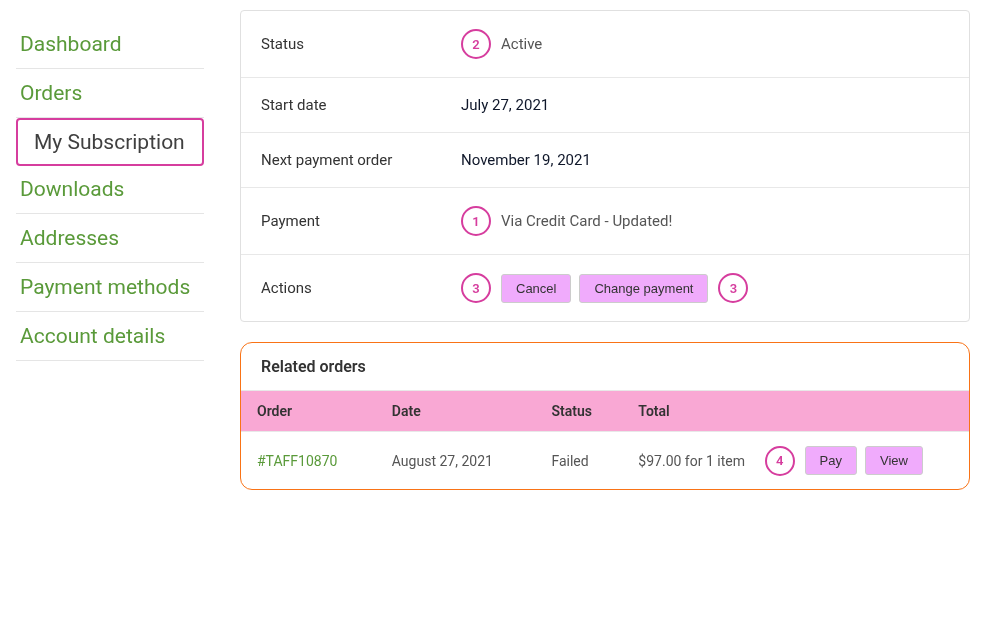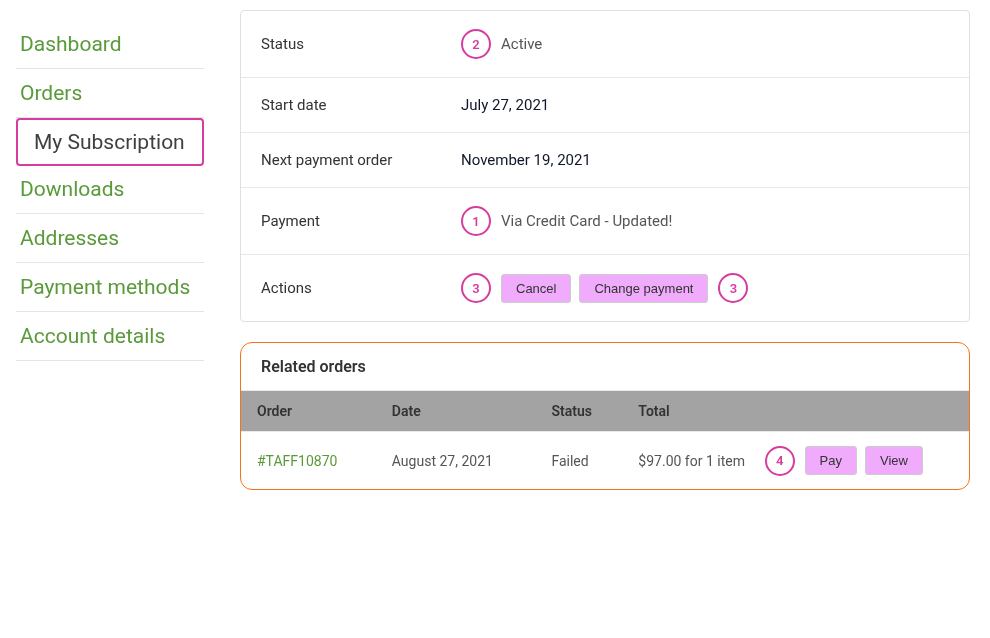--- a/index.html
+++ b/index.html
@@ -115,21 +115,21 @@
       width: 100%;
       border-collapse: collapse;
     }
     .orders-table th {
       text-align: left;
       padding: 12px 16px;
       font-weight: 600;
       font-size: 14px;
       color: #333;
       border-bottom: 1px solid #e8e8e8;
-      background: #a3a3a3;
+      background: #f9a8d4;
     }
     .orders-table td {
       padding: 14px 16px;
       font-size: 14px;
       color: #555;
       border-bottom: 1px solid #eee;
       vertical-align: middle;
     }
     .orders-table tr:last-child td {
       border-bottom: none;

